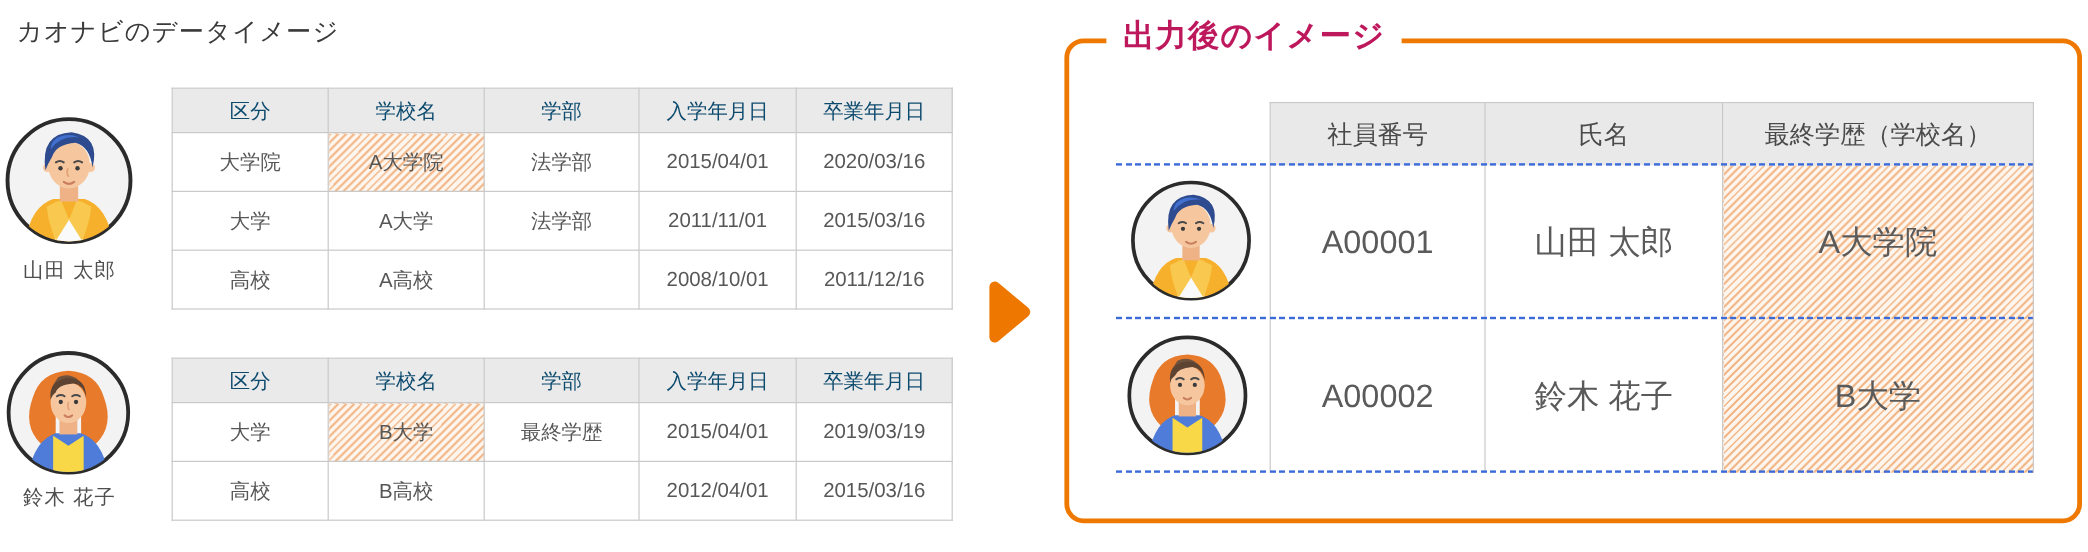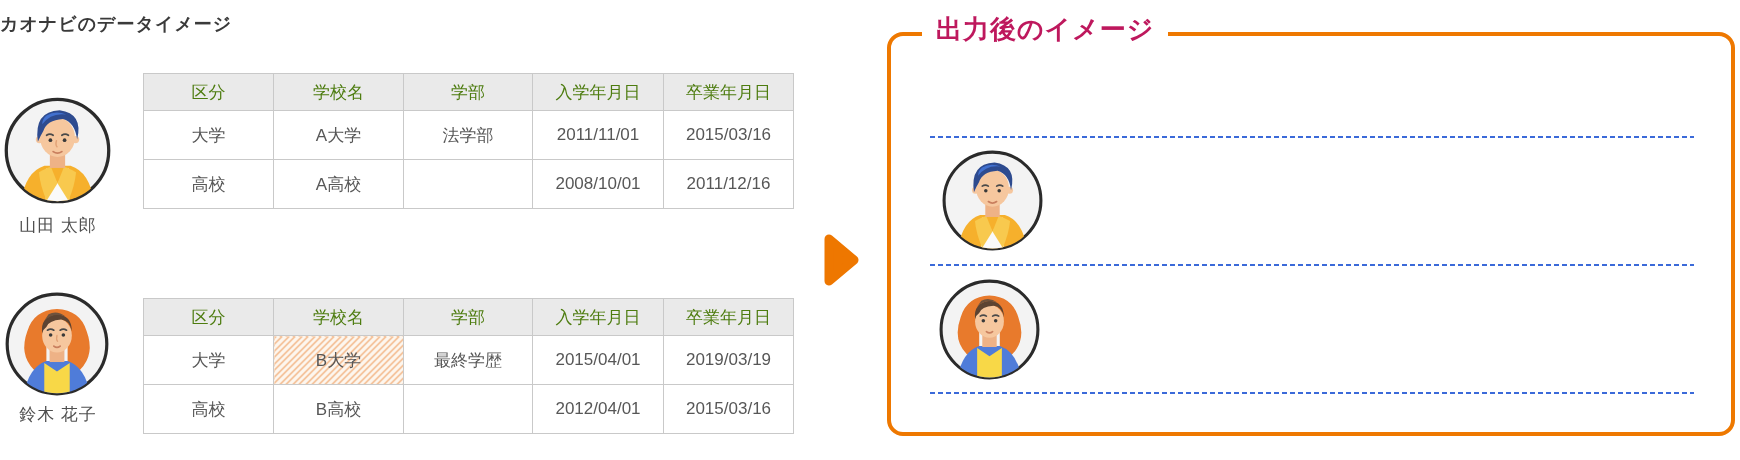--- a/index.html
+++ b/index.html
@@ -2,34 +2,34 @@
 <html><head>
 <meta charset="utf-8">
 <style>
   html,body{margin:0;padding:0;background:#ffffff;}
   #canvas{
     position:relative;width:1740px;height:460px;background:#ffffff;overflow:hidden;
     font-family:"Liberation Sans","DejaVu Sans",sans-serif;
   }
   
   .main-title{
-    position:absolute;left:0;top:12px;font-size:18px;font-weight:bold;
+    position:absolute;left:14px;top:12px;font-size:21px;font-weight:normal;
     color:#3a3a3a;letter-spacing:1px;
   }
   .avatar{position:absolute;}
   .avatar svg{display:block;width:100%;height:100%;}
   .avatar-label{
     position:absolute;width:116px;text-align:center;font-size:17px;color:#4f4f4f;letter-spacing:1px;
   }
   table.src{
     position:absolute;border-collapse:collapse;table-layout:fixed;
     font-size:17px;color:#575757;background:#ffffff;
   }
   table.src th{
-    background:#eaeaea;font-weight:normal;color:#4d7c0f;height:36px;
+    background:#eaeaea;font-weight:normal;color:#0c4a6e;height:36px;
     border:1px solid #c9c9c9;text-align:center;padding:0;
   }
   table.src td{
     height:48px;border:1px solid #c9c9c9;text-align:center;padding:0;background:#ffffff;
   }
   .hatch{
     background:repeating-linear-gradient(135deg,#f2b585 0px,#f2b585 1.6px,#fdf6ee 1.6px,#fdf6ee 4.6px) !important;
   }
   
   .flow-arrow{position:absolute;left:822px;top:230px;width:40px;height:60px;}
@@ -110,20 +110,27 @@
       </colgroup>
     <tbody>
         <tr>
       <th>区分</th>
       <th>学校名</th>
       <th>学部</th>
       <th>入学年月日</th>
       <th>卒業年月日</th>
     </tr>
     <tr>
+      <td>大学院</td>
+      <td class="hatch">A大学院</td>
+      <td>法学部</td>
+      <td>2015/04/01</td>
+      <td>2020/03/16</td>
+    </tr>
+    <tr>
       <td>大学</td>
       <td>A大学</td>
       <td>法学部</td>
       <td>2011/11/01</td>
       <td>2015/03/16</td>
     </tr>
     <tr>
       <td>高校</td>
       <td>A高校</td>
       <td></td>
@@ -247,18 +254,42 @@
         <path d="M38,28 Q46,20 58,24 Q50,18 42,22 Z" fill="#6e523d"></path>
         <path d="M41,37 Q44,35 47,37" stroke="#4a4a4a" stroke-width="1.6" fill="none" stroke-linecap="round"></path>
         <path d="M53,37 Q56,35 59,37" stroke="#4a4a4a" stroke-width="1.6" fill="none" stroke-linecap="round"></path>
         <circle cx="44" cy="41.5" r="1.7" fill="#3a3a3a"></circle>
         <circle cx="56" cy="41.5" r="1.7" fill="#3a3a3a"></circle>
         <path d="M47,52 Q50,54.5 53,52" stroke="#c97f5e" stroke-width="1.6" fill="none" stroke-linecap="round"></path>
       </g>
     </svg>
   </div>
 
+  <table class="out">
+    <colgroup>
+        <col style="width:179px">
+        <col style="width:198px">
+        <col style="width:259px">
+      </colgroup>
+    <tbody>
+        <tr>
+      <th>社員番号</th>
+      <th>氏名</th>
+      <th>最終学歴（学校名）</th>
+    </tr>
+    <tr>
+      <td>A00001</td>
+      <td>山田 太郎</td>
+      <td class="hatch">A大学院</td>
+    </tr>
+    <tr>
+      <td>A00002</td>
+      <td>鈴木 花子</td>
+      <td class="hatch">B大学</td>
+    </tr>
+  </tbody>
+    </table>
 
   <div class="dash-line d1"></div>
   <div class="dash-line d2"></div>
   <div class="dash-line d3"></div>
 
 </div>
 
 </body></html>

